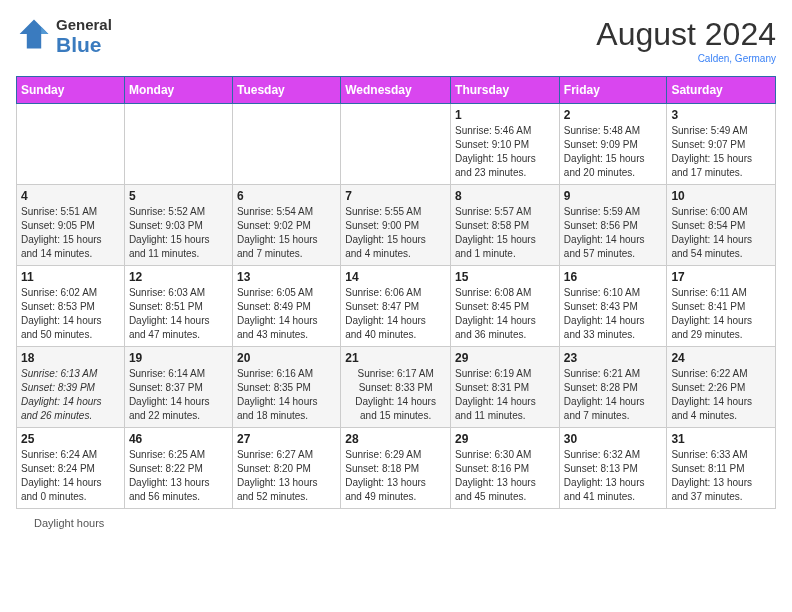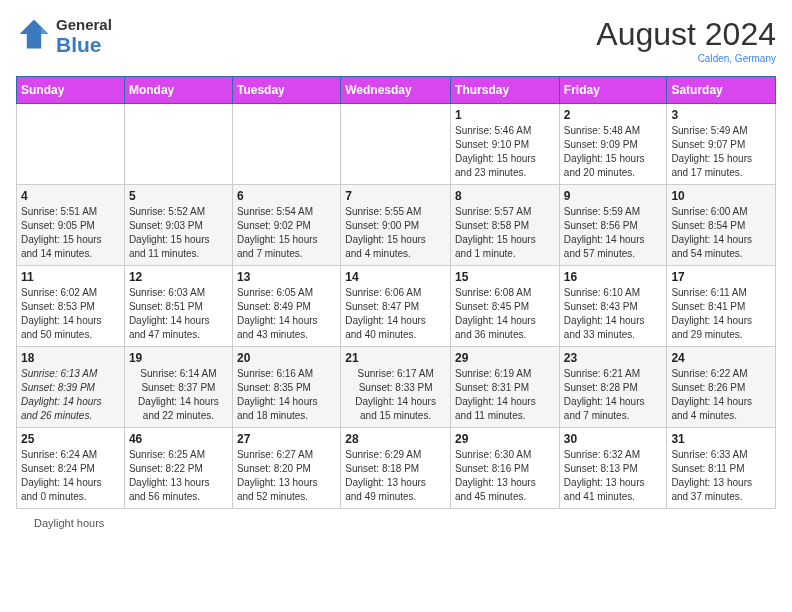--- a/index.html
+++ b/index.html
@@ -248,21 +248,21 @@
       <tr>
         <td>
           <div class="day-number">18</div>
           <div class="day-info" style="white-space: pre-wrap; font-style: italic;">Sunrise: 6:13 AM
 Sunset: 8:39 PM
 Daylight: 14 hours
 and 26 minutes.</div>
         </td>
         <td>
           <div class="day-number">19</div>
-          <div class="day-info" style="white-space: pre-wrap; text-align: center;">Sunrise: 6:14 AM
+          <div class="day-info" style="white-space: pre-wrap;">Sunrise: 6:14 AM
 Sunset: 8:37 PM
 Daylight: 14 hours
 and 22 minutes.</div>
         </td>
         <td>
           <div class="day-number">20</div>
           <div class="day-info" style="white-space: pre-wrap;">Sunrise: 6:16 AM
 Sunset: 8:35 PM
 Daylight: 14 hours
 and 18 minutes.</div>
@@ -284,21 +284,21 @@
         <td>
           <div class="day-number">23</div>
           <div class="day-info" style="white-space: pre-wrap;">Sunrise: 6:21 AM
 Sunset: 8:28 PM
 Daylight: 14 hours
 and 7 minutes.</div>
         </td>
         <td>
           <div class="day-number">24</div>
           <div class="day-info" style="white-space: pre-wrap;">Sunrise: 6:22 AM
-Sunset: 8:26 PM
+Sunset: 2:26 PM
 Daylight: 14 hours
 and 4 minutes.</div>
         </td>
       </tr>
       <tr>
         <td>
           <div class="day-number">25</div>
           <div class="day-info" style="white-space: pre-wrap;">Sunrise: 6:24 AM
 Sunset: 8:24 PM
 Daylight: 14 hours

